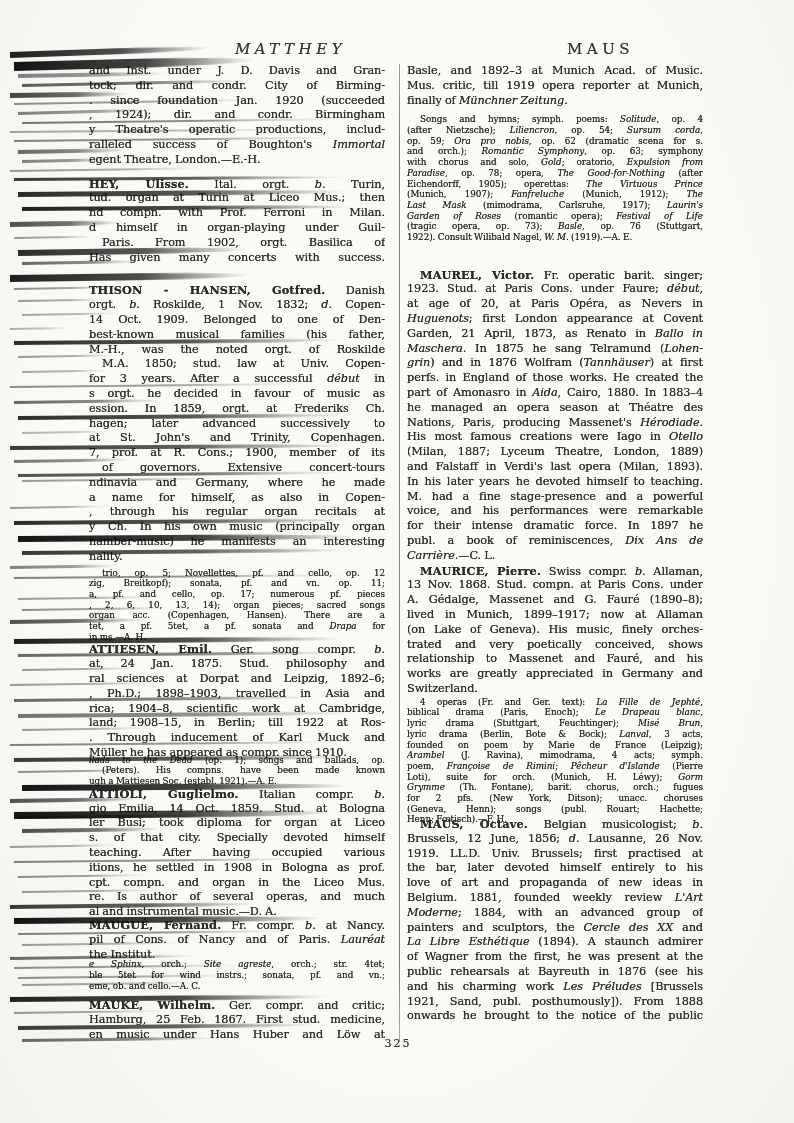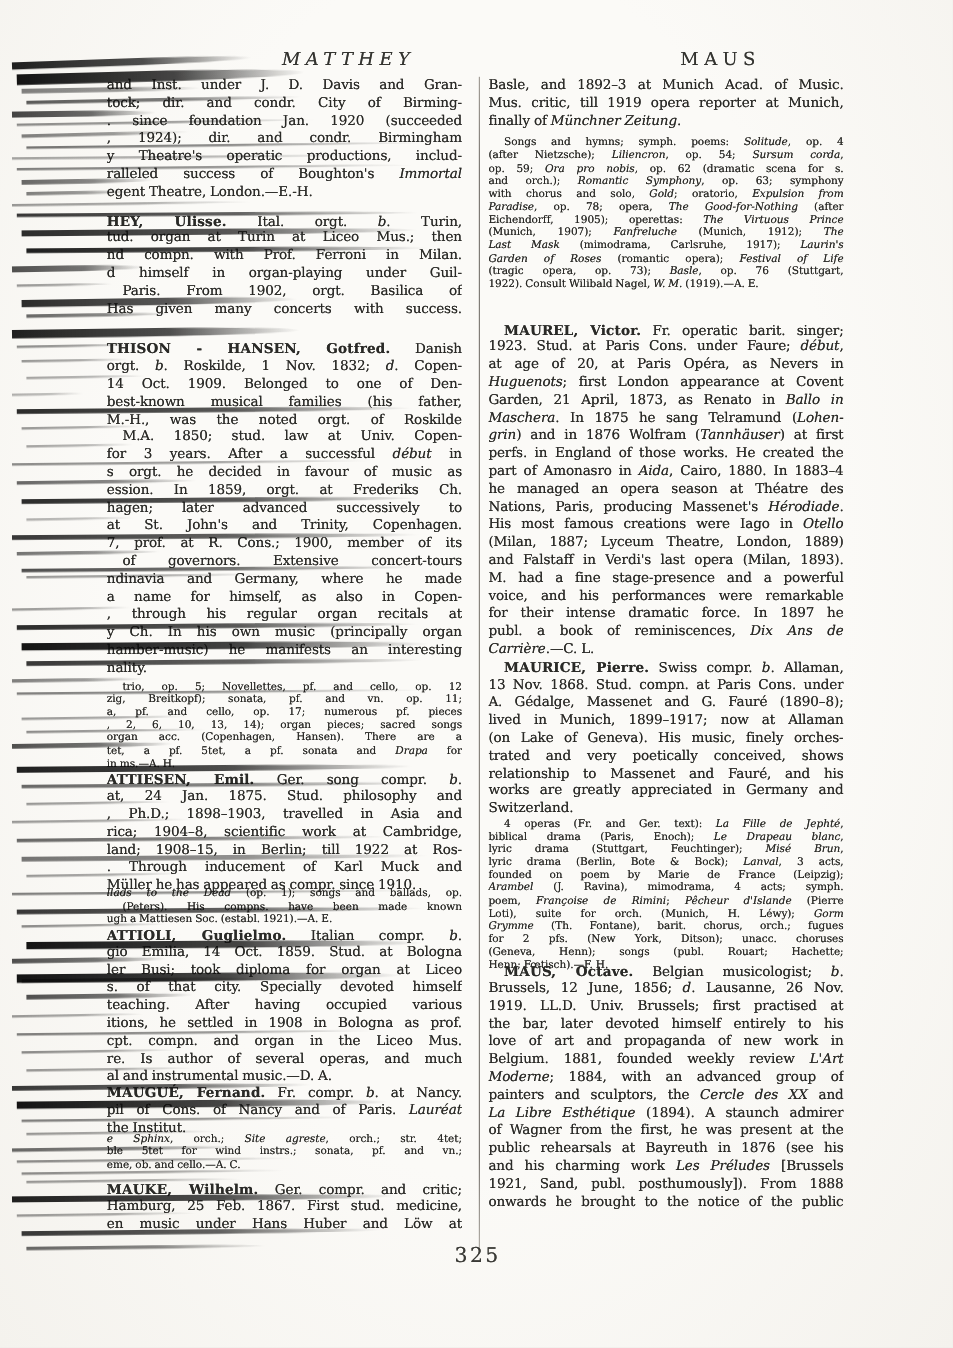--- a/index.html
+++ b/index.html
@@ -33,21 +33,21 @@
   .cl .block:nth-child(3){margin-top:18px;}
   .cl .block:nth-child(4){margin-top:3px;}
   .cl .block:nth-child(6){margin-top:-6px;}
   .cl .block:nth-child(8){margin-top:-2px;}
   .cl .block:nth-child(9){margin-top:-3px;}
   .cl .block:nth-child(10){margin-top:7px;}
   .cr .block:nth-child(2){margin-top:6px;}
   .cr .block:nth-child(3){margin-top:25px;}
   .cr .block:nth-child(6){margin-top:-8px;}
   .pagenum{position:absolute;left:348px;top:1037px;width:100px;
-           text-align:center;font-size:17px;letter-spacing:2px;color:#3a3a36;
+           text-align:center;font-size:11px;letter-spacing:2px;color:#3a3a36;
            text-shadow:0 0 .4px rgba(45,45,42,.7);}
   .streaks{position:absolute;left:0;top:0;width:794px;height:1123px;
            pointer-events:none;z-index:5;}
   .streak{position:absolute;border-radius:0 60% 60% 0/0 50% 50% 0;
           filter:blur(.4px);transform-origin:left center;}
 </style>
 </head>
 <body>
 
 <div class="page">
@@ -98,20 +98,21 @@
         <div class="line">zig, Breitkopf); sonata, pf. and vn. op. 11;</div>
         <div class="line">a, pf. and cello, op. 17; numerous pf. pieces</div>
         <div class="line">, 2, 6, 10, 13, 14); organ pieces; sacred songs</div>
         <div class="line">organ acc. (Copenhagen, Hansen). There are a</div>
         <div class="line">tet, a pf. 5tet, a pf. sonata and <i>Drapa</i> for</div>
         <div class="line last">in ms.—A. H.</div>
       </div>
       <div class="block body">
         <div class="line"><b>ATTIESEN, Emil.</b> Ger. song compr. <i>b</i>.</div>
         <div class="line">at, 24 Jan. 1875. Stud. philosophy and</div>
+        <div class="line">ral sciences at Dorpat and Leipzig, 1892–6;</div>
         <div class="line">, Ph.D.; 1898–1903, travelled in Asia and</div>
         <div class="line">rica; 1904–8, scientific work at Cambridge,</div>
         <div class="line">land; 1908–15, in Berlin; till 1922 at Ros-</div>
         <div class="line">. Through inducement of Karl Muck and</div>
         <div class="line last">Müller he has appeared as compr. since 1910.</div>
       </div>
       <div class="block fine">
         <div class="line"><i>llads to the Dead</i> (op. 1); songs and ballads, op.</div>
         <div class="line ind">(Peters). His compns. have been made known</div>
         <div class="line last">ugh a Mattiesen Soc. (establ. 1921).—A. E.</div>
@@ -171,20 +172,21 @@
         <div class="line">Garden, 21 April, 1873, as Renato in <i>Ballo in</i></div>
         <div class="line"><i>Maschera</i>. In 1875 he sang Telramund (<i>Lohen-</i></div>
         <div class="line"><i>grin</i>) and in 1876 Wolfram (<i>Tannhäuser</i>) at first</div>
         <div class="line">perfs. in England of those works. He created the</div>
         <div class="line">part of Amonasro in <i>Aida</i>, Cairo, 1880. In 1883–4</div>
         <div class="line">he managed an opera season at Théatre des</div>
         <div class="line">Nations, Paris, producing Massenet's <i>Hérodiade</i>.</div>
         <div class="line">His most famous creations were Iago in <i>Otello</i></div>
         <div class="line">(Milan, 1887; Lyceum Theatre, London, 1889)</div>
         <div class="line">and Falstaff in Verdi's last opera (Milan, 1893).</div>
+        <div class="line">In his later years he devoted himself to teaching.</div>
         <div class="line">M. had a fine stage-presence and a powerful</div>
         <div class="line">voice, and his performances were remarkable</div>
         <div class="line">for their intense dramatic force. In 1897 he</div>
         <div class="line">publ. a book of reminiscences, <i>Dix Ans de</i></div>
         <div class="line last"><i>Carrière</i>.—C. L.</div>
       </div>
       <div class="block body">
         <div class="line ind"><b>MAURICE, Pierre.</b> Swiss compr. <i>b</i>. Allaman,</div>
         <div class="line">13 Nov. 1868. Stud. compn. at Paris Cons. under</div>
         <div class="line">A. Gédalge, Massenet and G. Fauré (1890–8);</div>
@@ -207,21 +209,21 @@
         <div class="line"><i>Grymme</i> (Th. Fontane), barit. chorus, orch.; fugues</div>
         <div class="line">for 2 pfs. (New York, Ditson); unacc. choruses</div>
         <div class="line">(Geneva, Henn); songs (publ. Rouart; Hachette;</div>
         <div class="line last">Henn; Fœtisch).—F. H.</div>
       </div>
       <div class="block body">
         <div class="line ind"><b>MAUS, Octave.</b> Belgian musicologist; <i>b</i>.</div>
         <div class="line">Brussels, 12 June, 1856; <i>d</i>. Lausanne, 26 Nov.</div>
         <div class="line">1919. LL.D. Univ. Brussels; first practised at</div>
         <div class="line">the bar, later devoted himself entirely to his</div>
-        <div class="line">love of art and propaganda of new work in</div>
+        <div class="line">love of art and propaganda of new ideas in</div>
         <div class="line">Belgium. 1881, founded weekly review <i>L'Art</i></div>
         <div class="line"><i>Moderne</i>; 1884, with an advanced group of</div>
         <div class="line">painters and sculptors, the <i>Cercle des XX</i> and</div>
         <div class="line"><i>La Libre Esthétique</i> (1894). A staunch admirer</div>
         <div class="line">of Wagner from the first, he was present at the</div>
         <div class="line">public rehearsals at Bayreuth in 1876 (see his</div>
         <div class="line">and his charming work <i>Les Préludes</i> [Brussels</div>
         <div class="line">1921, Sand, publ. posthumously]). From 1888</div>
         <div class="line">onwards he brought to the notice of the public</div>
       </div>

